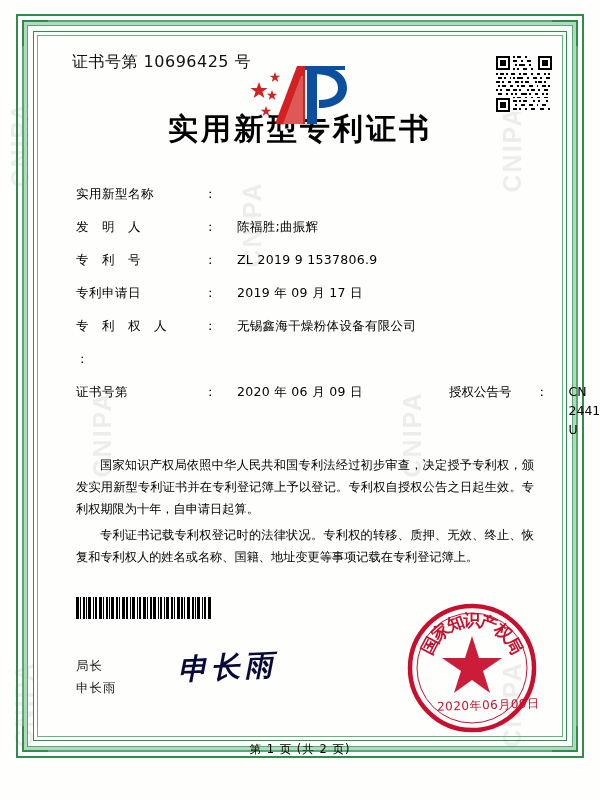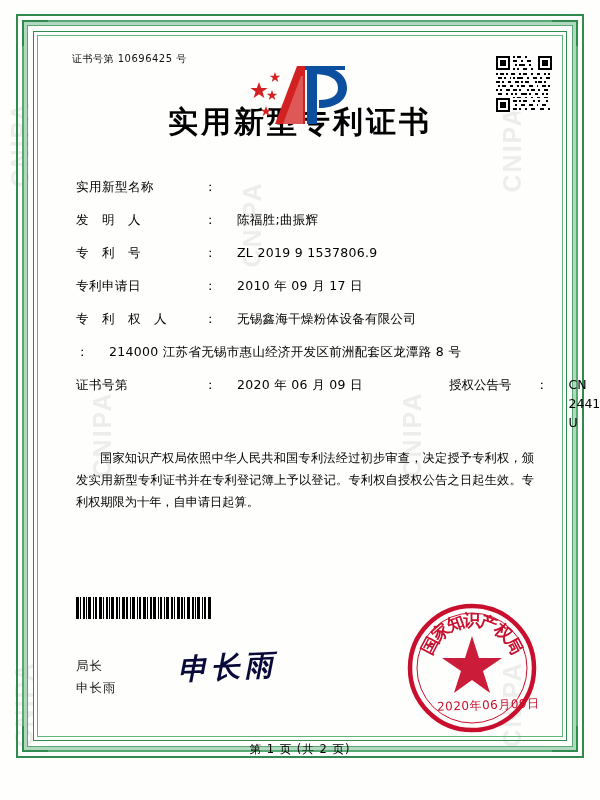--- a/index.html
+++ b/index.html
@@ -88,21 +88,21 @@
   .corner.bl { left: 22px;  bottom: 48px; border-right: none; border-top: none; }
   .corner.br { right: 22px; bottom: 48px; border-left: none;  border-top: none; }
 
   
   .content {
     position: absolute;
     left: 48px; right: 48px; top: 52px;
   }
 
   .cert-no {
-    font-size: 10px;
+    font-size: 16px;
     color: #111;
     letter-spacing: .5px;
     margin-left: 24px;
   }
 
   .logo {
     position: absolute;
     left: 50%;
     transform: translateX(-50%);
     top: 6px;
@@ -425,47 +425,47 @@
 
       <div class="field-row">
         <div class="field-label">专　利　号</div>
         <div class="field-colon">：</div>
         <div class="field-value">ZL 2019 9 1537806.9</div>
       </div>
 
       <div class="field-row">
         <div class="field-label">专利申请日</div>
         <div class="field-colon">：</div>
-        <div class="field-value">2010 年 09 月 17 日</div>
+        <div class="field-value">2019 年 09 月 17 日</div>
       </div>
 
       <div class="field-row">
         <div class="field-label">专　利　权　人</div>
         <div class="field-colon">：</div>
         <div class="field-value">无锡鑫海干燥粉体设备有限公司</div>
       </div>
 
       <div class="field-row">
         <div class="field-colon">：</div>
-        <div class="field-value">214000 江苏省无锡市惠山经济开发区前洲配套区龙潭路 8 号</div>
       </div>
 
       <div class="field-row two-col">
         <div class="field-label">证书号第</div>
         <div class="field-colon">：</div>
         <div class="field-value">2020 年 06 月 09 日</div>
         <div class="sub-label">授权公告号</div>
         <div class="field-colon">：</div>
         <div>CN 244175299 U</div>
       </div>
 
     </div>
 
     <div class="paragraphs">
       <p>国家知识产权局依照中华人民共和国专利法经过初步审查，决定授予专利权，颁发实用新型专利证书并在专利登记簿上予以登记。专利权自授权公告之日起生效。专利权期限为十年，自申请日起算。</p>
+      <p>专利证书记载专利权登记时的法律状况。专利权的转移、质押、无效、终止、恢复和专利权人的姓名或名称、国籍、地址变更等事项记载在专利登记簿上。</p>
     </div>
   </div>
 
   <div class="barcode">
     <i style="width:3px"></i>
       <i style="width:1px;background:#fff"></i>
     <i style="width:1px"></i>
       <i style="width:2px;background:#fff"></i>
     <i style="width:2px"></i>
       <i style="width:1px;background:#fff"></i>

